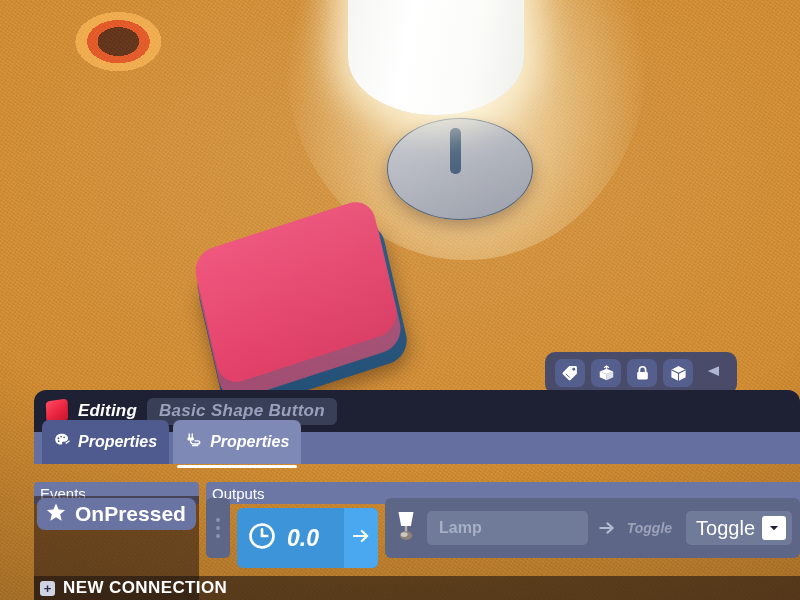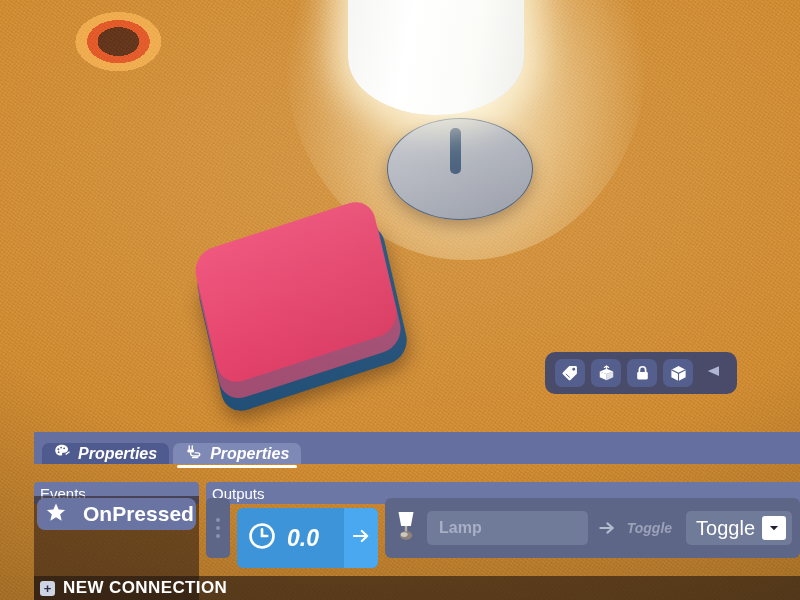--- a/index.html
+++ b/index.html
@@ -132,21 +132,21 @@
     color: #98a0bb; font-size: 17px; font-weight: bold; font-style: italic;
     letter-spacing: .3px;
   }
 
   .tabbar {
     position: absolute; left: 34px; top: 42px; width: 766px; height: 32px;
     background: #6570a0;
     display: flex; align-items: flex-end; padding-left: 8px; gap: 4px;
   }
   .tab {
-    height: 21px; display: flex; align-items: center; gap: 7px;
+    height: 44px; display: flex; align-items: center; gap: 7px;
     padding: 0 12px; border-radius: 7px 7px 0 0;
     color: #ffffff; font-size: 16px; font-weight: bold; font-style: italic;
     cursor: pointer; position: relative;
   }
   .tab.inactive { background: #4f5b8f; }
   .tab.active   { background: #7f89b6; }
   .tab.active::after {
     content: ""; position: absolute; left: 4px; right: 4px; bottom: -4px;
     height: 3px; background: #ffffff; border-radius: 2px;
   }
@@ -163,21 +163,21 @@
   .col-head.outputs { left: 172px; width: 676px; border-radius: 4px 4px 0 0; }
 
   
   .events-col {
     position: absolute; left: 34px; top: 106px; width: 165px; height: 104px;
     background: rgba(40,24,18,.55);
   }
   .event-item {
     margin: 2px 3px 0; height: 32px; border-radius: 8px;
     background: #6a74a3;
-    display: flex; align-items: center; gap: 16px; padding-left: 8px;
+    display: flex; align-items: center; gap: 8px; padding-left: 8px;
     cursor: pointer;
   }
   .event-item .star { flex: none; }
   .event-item .lbl { color: #ffffff; font-size: 21px; font-weight: bold; }
 
   
   .outputs-col {
     position: absolute; left: 206px; top: 106px; width: 594px; height: 104px;
   }
   .conn-row {
@@ -315,20 +315,25 @@
       <span>
         <svg width="22" height="18" viewBox="0 0 24 24">
           <path d="M20 5.5 5 12l15 6.5z" fill="#aeb6d4"></path>
         </svg>
       </span>
     </div>
   </div>
 
   <div class="panel">
 
+    <div class="panel-header">
+      <div class="editing-cube"></div>
+      <div class="editing-label">Editing</div>
+      <div class="obj-name-box">Basic Shape Button</div>
+    </div>
 
     <div class="tabbar">
       <div class="tab inactive">
         <span>
           <svg width="17" height="15" viewBox="0 0 24 22">
             <path d="M10.5 1.2C5.3 1.2 1.4 4.8 1.4 9.4c0 4.5 3.6 7.6 8.2 7.6 1.4 0 2-.7 2-1.5 0-.5-.3-.9-.3-1.4 0-.6.5-1.1 1.2-1.1h1.8c3.3 0 5.8-2.2 5.8-5.2 0-3.6-3.9-6.6-9.6-6.6z" fill="#ffffff"></path>
             <circle cx="6" cy="7.6" r="1.4" fill="#4f5b8f"></circle>
             <circle cx="10" cy="5.2" r="1.3" fill="#4f5b8f"></circle>
             <circle cx="14.4" cy="6.4" r="1.3" fill="#4f5b8f"></circle>
             <circle cx="6.4" cy="12" r="1.3" fill="#4f5b8f"></circle>

